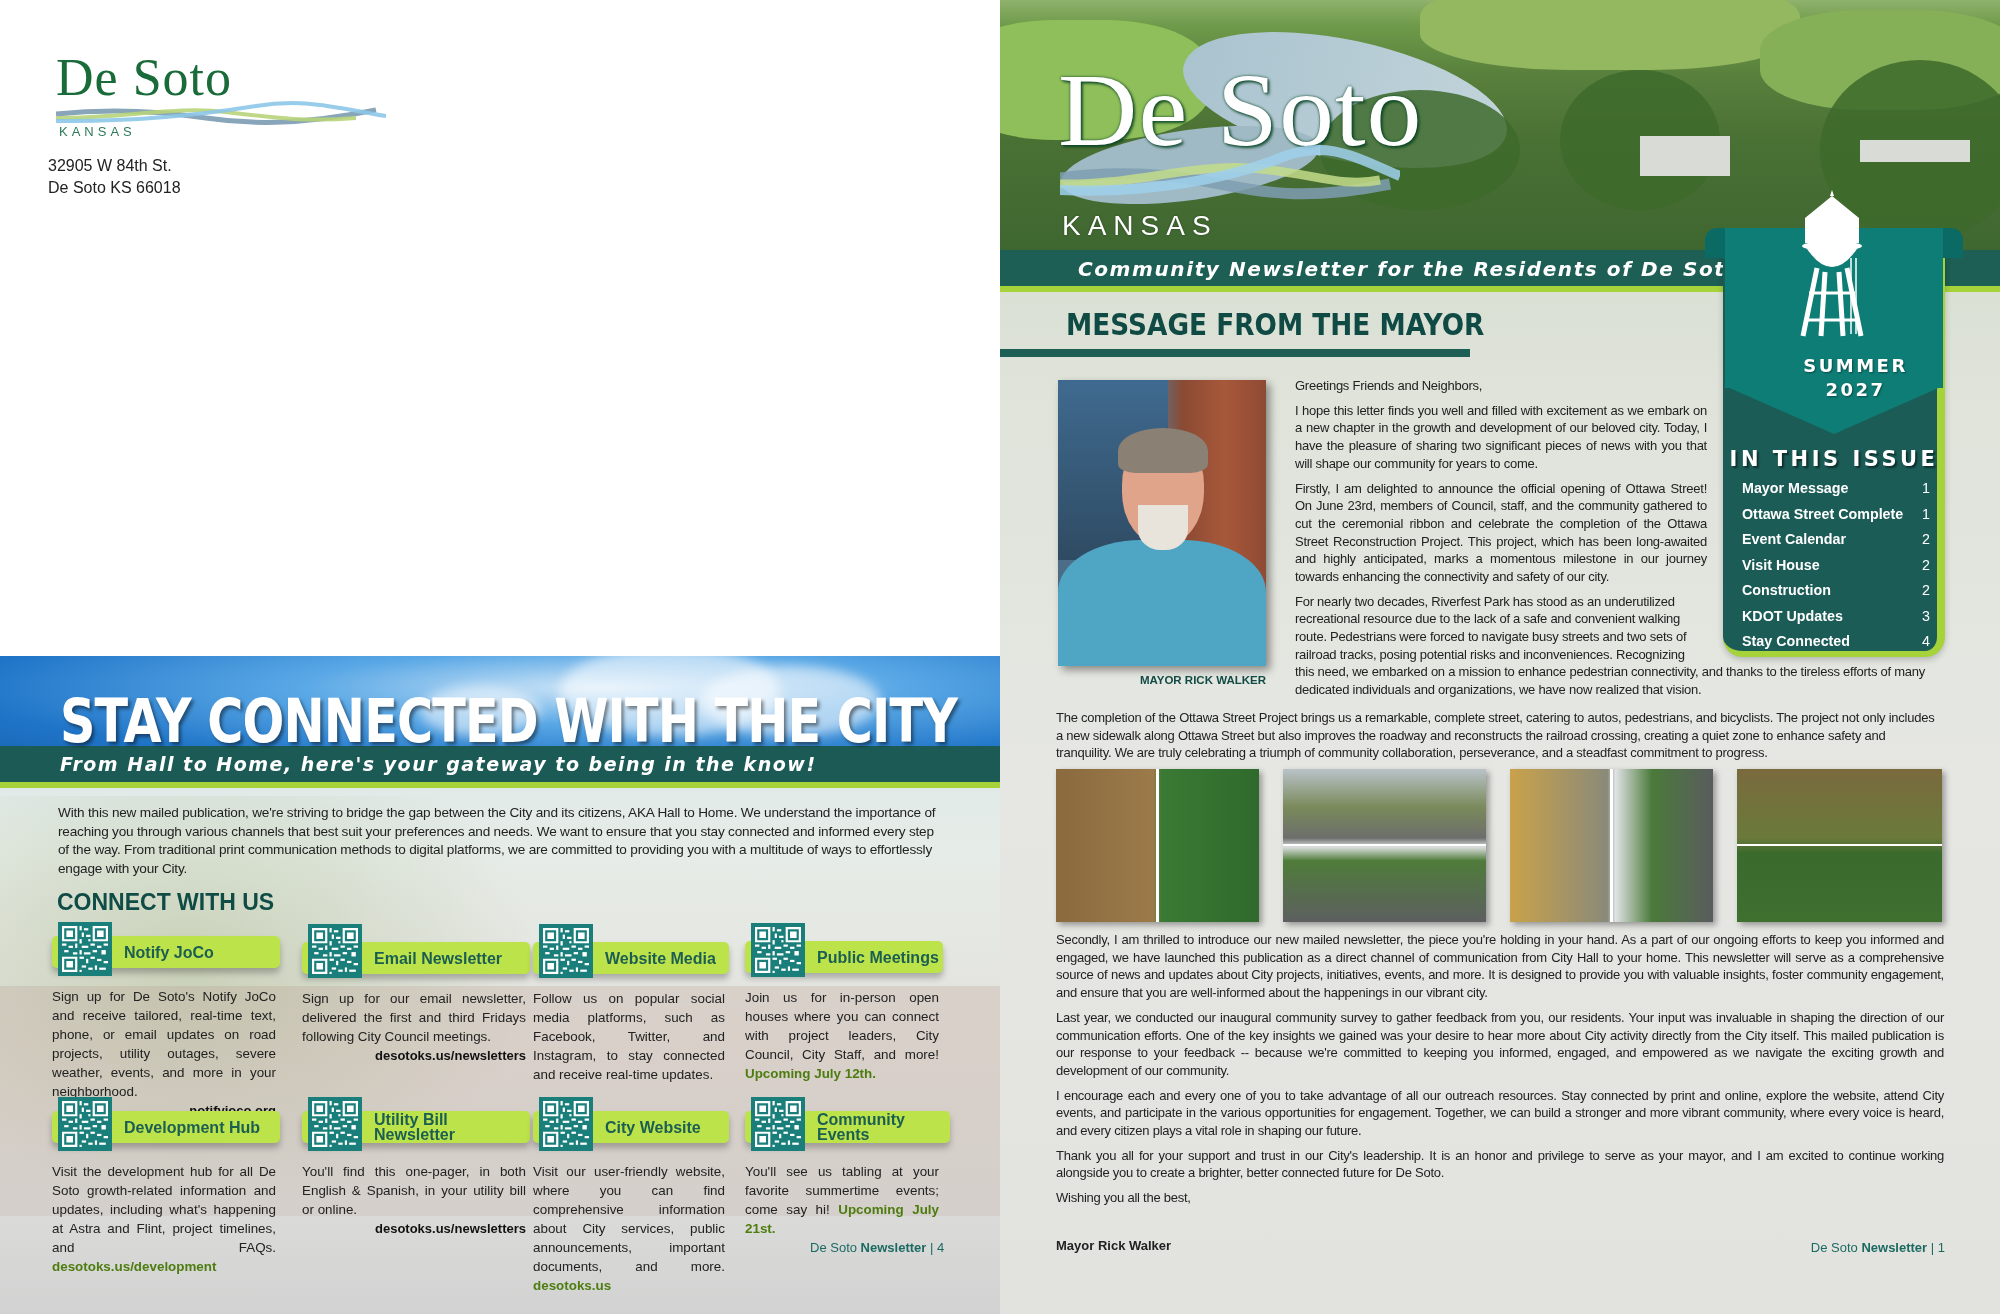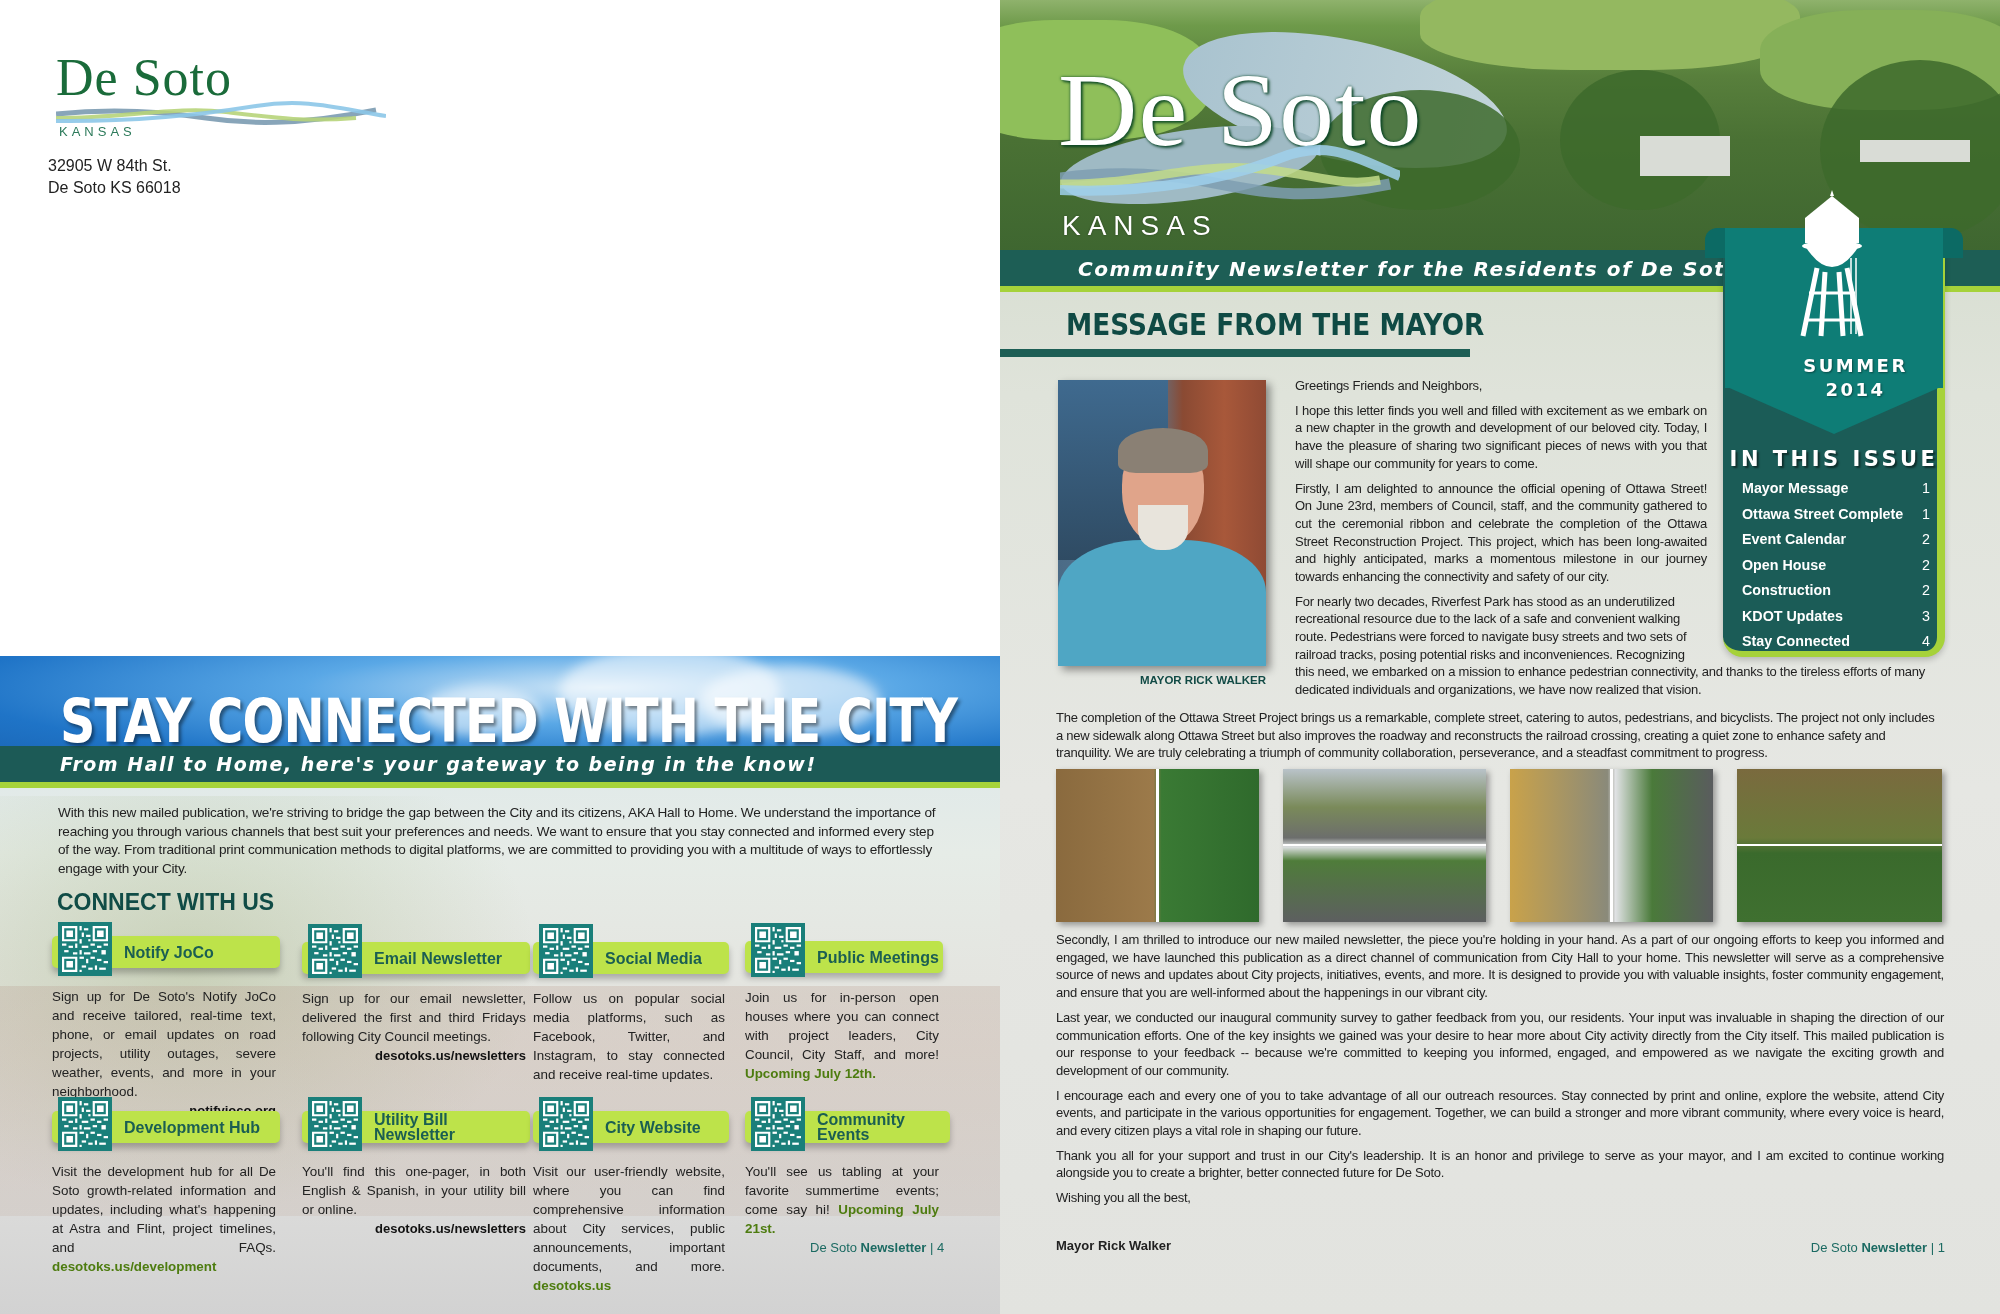--- a/index.html
+++ b/index.html
@@ -165,21 +165,21 @@
   </div>
 
   <div class="card" style="left:533px;top:924px;width:196px;">
     <div class="card-head">
       <div class="card-pill" style="width:196px;top:18px;"></div>
       <div class="card-qr">
           <svg viewBox="0 0 21 21">
             <use href="#qr"></use>
           </svg>
         </div>
-      <div class="card-title" style="top:18px;">Social Media</div>
+      <div class="card-title" style="top:18px;">Website Media</div>
     </div>
     <div class="card-body">
       <span>Follow us on popular social media platforms, such as Facebook, Twitter, and Instagram, to stay connected and receive real-time updates.</span>
     </div>
   </div>
 
   <div class="card" style="left:745px;top:923px;width:198px;">
     <div class="card-head">
       <div class="card-pill" style="width:198px;top:18px;"></div>
       <div class="card-qr">
@@ -304,38 +304,38 @@
     <path d="M18 30 L45 8 L72 30 Z" fill="#fff"></path>
     <rect x="18" y="30" width="54" height="25" fill="#fff"></rect>
     <ellipse cx="45" cy="58" rx="30" ry="5" fill="#fff"></ellipse>
     <path d="M18 58 Q45 100 72 58 Z" fill="#fff"></path>
     <path d="M30 80 L16 148 M60 80 L74 148 M38 84 L34 148 M52 84 L56 148" stroke="#fff" stroke-width="5" fill="none"></path>
     <path d="M22 105 L68 105 M18 132 L72 132" stroke="#fff" stroke-width="3"></path>
     <path d="M64 70 L64 146 M69 70 L69 146" stroke="#fff" stroke-width="1.5"></path>
   </svg>
   <div class="season">
     <div>SUMMER</div>
-    <div>2014</div>
+    <div>2027</div>
   </div>
   <div class="issue-title">IN THIS ISSUE</div>
   <ul class="issue-list">
     <li>
         <span>Mayor Message</span>
         <span class="pg">1</span>
       </li>
     <li>
         <span>Ottawa Street Complete</span>
         <span class="pg">1</span>
       </li>
     <li>
         <span>Event Calendar</span>
         <span class="pg">2</span>
       </li>
     <li>
-        <span>Open House</span>
+        <span>Visit House</span>
         <span class="pg">2</span>
       </li>
     <li>
         <span>Construction</span>
         <span class="pg">2</span>
       </li>
     <li>
         <span>KDOT Updates</span>
         <span class="pg">3</span>
       </li>

